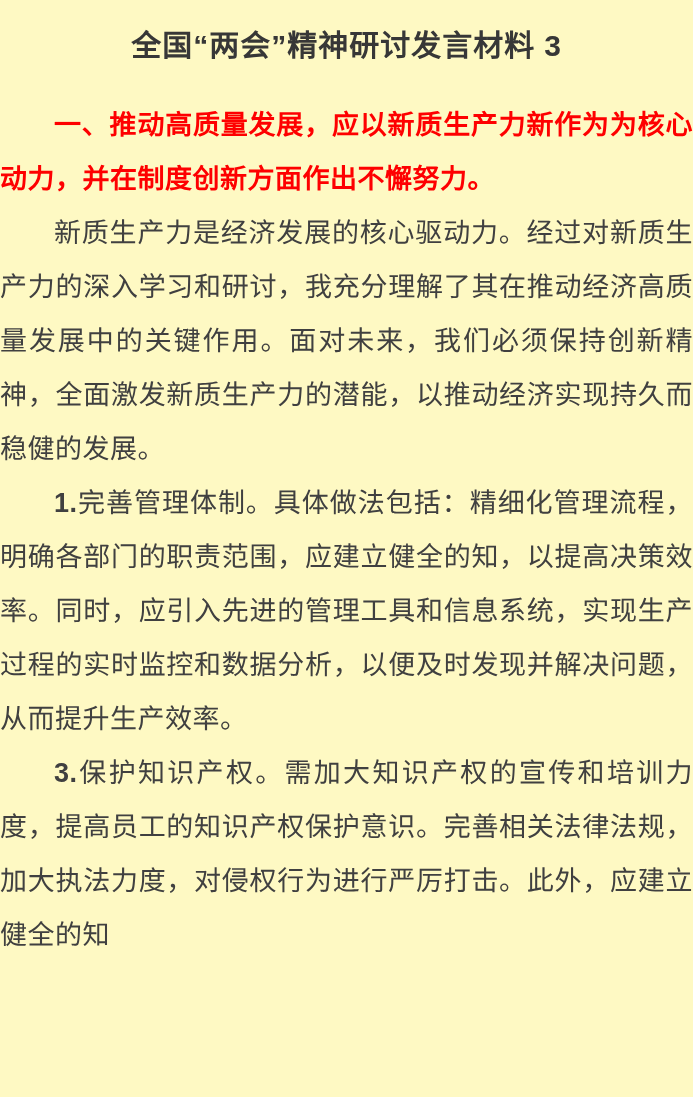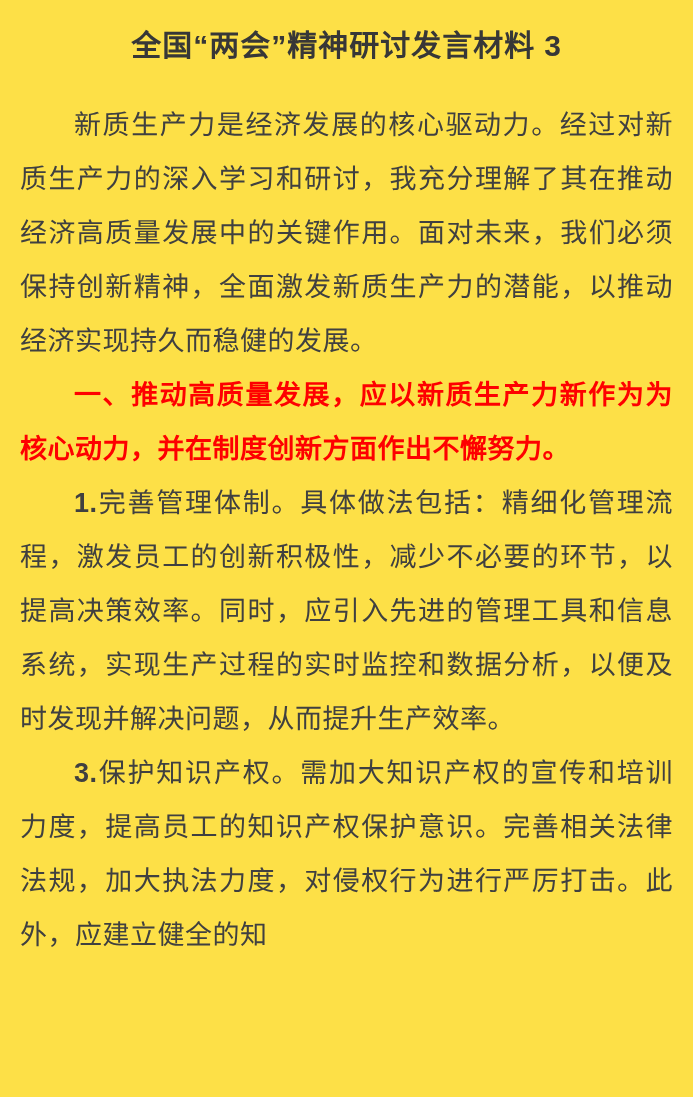--- a/index.html
+++ b/index.html
@@ -10,22 +10,22 @@
   body {
     width: 693px;
     height: 1097px;
     overflow: hidden;
     font-family: "Liberation Sans", "DejaVu Sans", sans-serif;
   }
   .page {
     box-sizing: border-box;
     width: 693px;
     height: 1097px;
-    padding: 0 20px;
-    background: #fde047;
+    padding: 0 0;
+    background: #fef9c3;
     overflow: hidden;
   }
   .title {
     margin: 0;
     padding-top: 24px;
     text-align: center;
     font-size: 30px;
     line-height: 44px;
     font-weight: bold;
     color: #373737;
@@ -58,23 +58,23 @@
 </style>
 </head>
 <body>
 
 <div class="page">
 
   <h1 class="title"><span>全国“两会”精神研讨发言材料</span><span class="title-num">3</span></h1>
 
   <div class="content">
 
+    <p class="para red">一、推动高质量发展，应以新质生产力新作为为核心动力，并在制度创新方面作出不懈努力。</p>
+
     <p class="para">新质生产力是经济发展的核心驱动力。经过对新质生产力的深入学习和研讨，我充分理解了其在推动经济高质量发展中的关键作用。面对未来，我们必须保持创新精神，全面激发新质生产力的潜能，以推动经济实现持久而稳健的发展。</p>
 
-    <p class="para red">一、推动高质量发展，应以新质生产力新作为为核心动力，并在制度创新方面作出不懈努力。</p>
-
-    <p class="para"><span class="num">1.</span><span>完善管理体制。具体做法包括：精细化管理流程，激发员工的创新积极性，减少不必要的环节，以提高决策效率。同时，应引入先进的管理工具和信息系统，实现生产过程的实时监控和数据分析，以便及时发现并解决问题，从而提升生产效率。</span></p>
+    <p class="para"><span class="num">1.</span><span>完善管理体制。具体做法包括：精细化管理流程，明确各部门的职责范围，应建立健全的知，以提高决策效率。同时，应引入先进的管理工具和信息系统，实现生产过程的实时监控和数据分析，以便及时发现并解决问题，从而提升生产效率。</span></p>
 
 
     <p class="para"><span class="num">3.</span><span>保护知识产权。需加大知识产权的宣传和培训力度，提高员工的知识产权保护意识。完善相关法律法规，加大执法力度，对侵权行为进行严厉打击。此外，应建立健全的知</span></p>
 
   </div>
 </div>
 
 </body></html>

